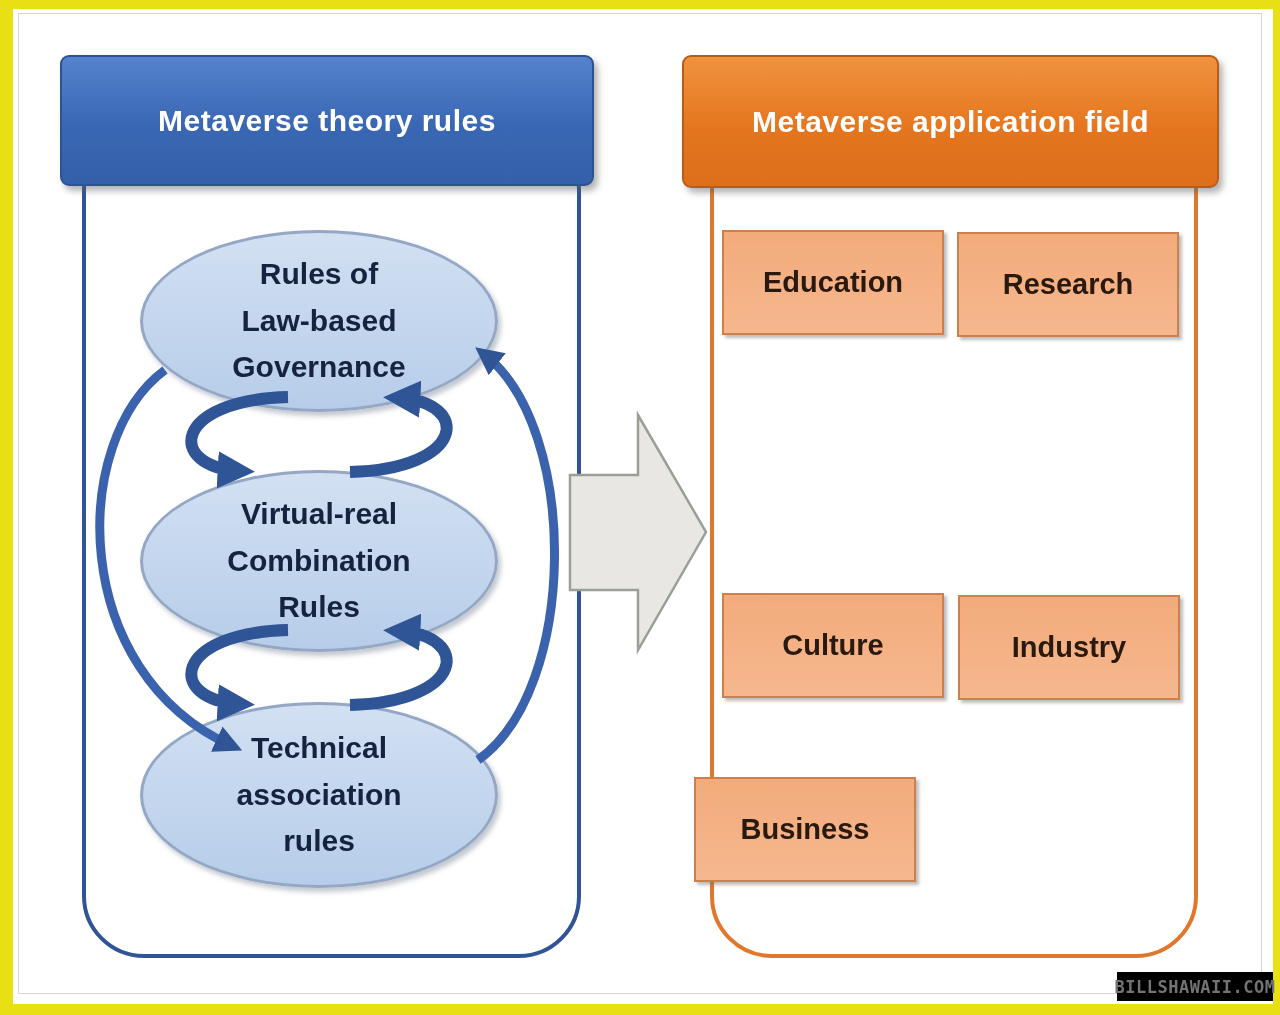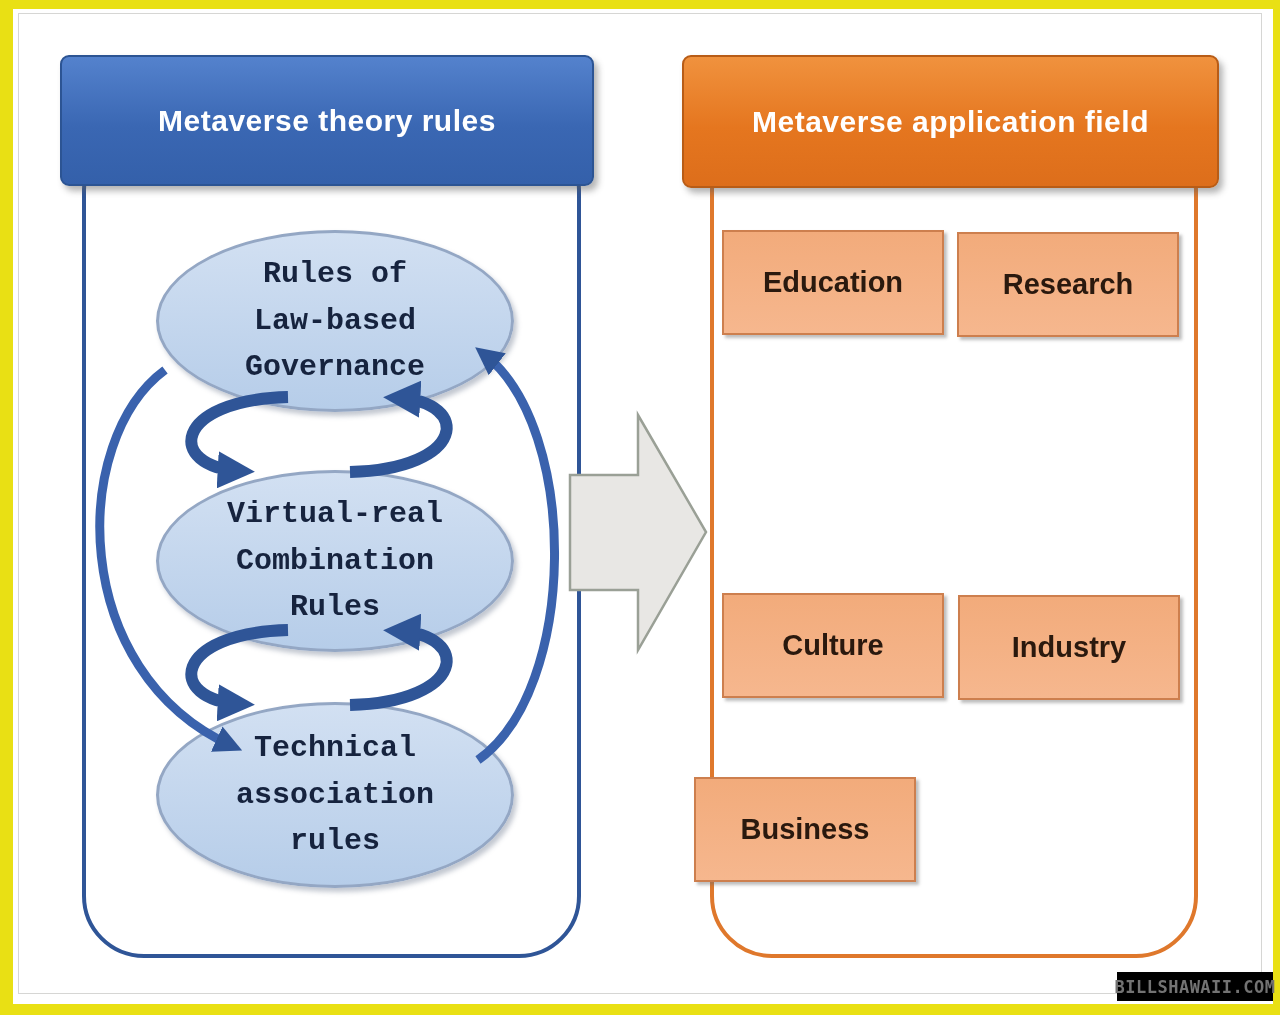--- a/index.html
+++ b/index.html
@@ -35,29 +35,28 @@
     border:2px solid #b85c16;
   }
   
   .cont{
     position:absolute;top:128px;height:822px;z-index:1;border-radius:62px;background:#ffffff;
   }
   .cont-blue{left:82px;width:491px;border:4px solid #2f5597;}
   .cont-orange{left:710px;width:480px;border:4px solid #df782c;}
   
   .ellipse{
-    position:absolute;left:156px;width:352px;z-index:2;
+    position:absolute;left:140px;width:352px;z-index:2;
     display:flex;align-items:center;justify-content:center;text-align:center;
     border-radius:50%;
     background:linear-gradient(#d2e0f2,#b6cde9);
     border:3px solid #94a7c4;
     box-shadow:3px 4px 5px rgba(120,130,150,.45);
     color:#16233e;font-weight:bold;font-size:30px;line-height:1.55;
     white-space:pre-line;
-    font-family:Liberation Mono, monospace;
   }
   .e1{top:230px;height:176px;}
   .e2{top:470px;height:176px;}
   .e3{top:702px;height:180px;}
   
   .arrows{position:absolute;left:0;top:0;z-index:3;pointer-events:none;}
   
   .abox{
     position:absolute;width:222px;height:105px;z-index:2;
     display:flex;align-items:center;justify-content:center;text-align:center;

